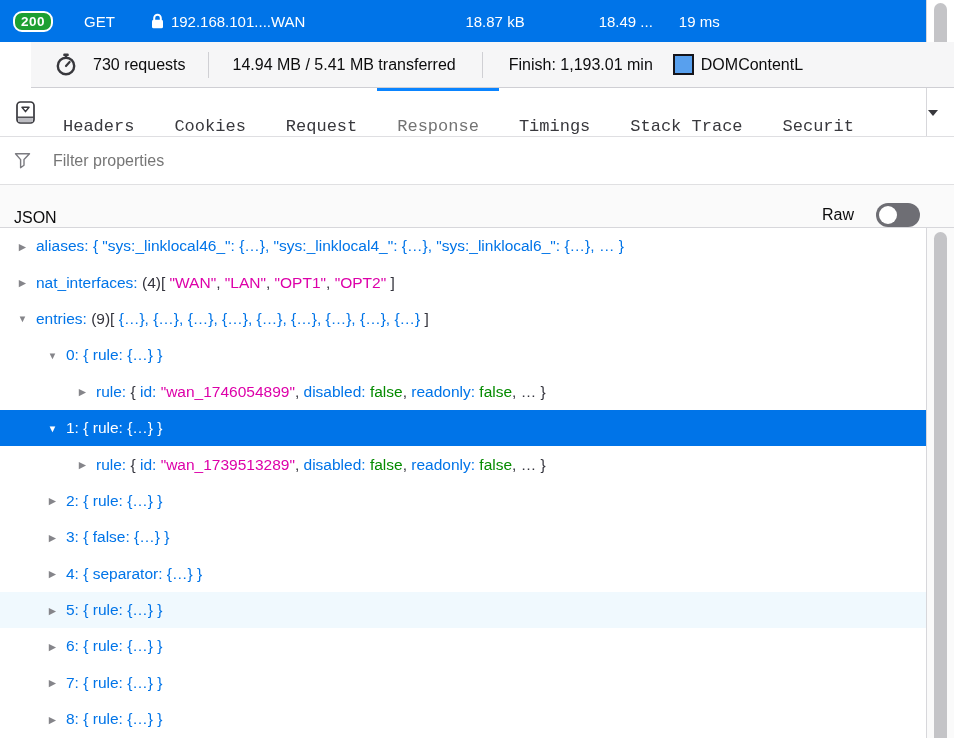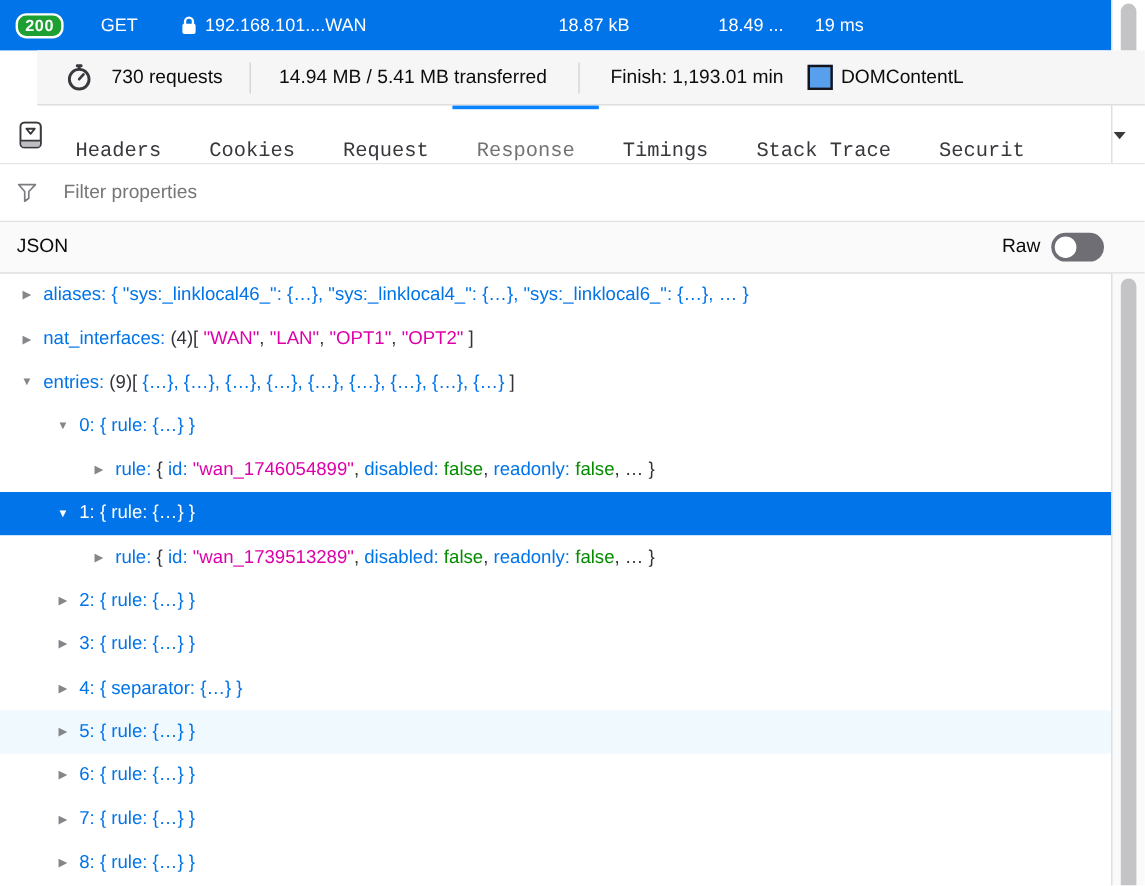--- a/index.html
+++ b/index.html
@@ -73,25 +73,25 @@
   }
   .funnel-icon{margin-left:14px;display:flex;flex:none;}
   .filter-input{
     border:none;outline:none;background:transparent;flex:1;margin-left:8px;
     font-family:"Liberation Sans",sans-serif;font-size:16px;color:#0c0c0d;
   }
   .filter-input::placeholder{color:#767676;opacity:1;}
   
   .json-header{
     position:absolute;top:185px;left:0;width:954px;height:43px;box-sizing:border-box;
-    background:#fafafa;border-bottom:1px solid #d7d7db;display:flex;align-items:center;
+    background:#fafafa;border-bottom:1px solid #d7d7db;display:flex;align-items:flex-end;
     font-size:16px;color:#0c0c0d;
   }
   .json-title{margin-left:14px;}
-  .raw-wrap{margin-left:auto;margin-right:34px;display:flex;align-items:center;}
+  .raw-wrap{margin-left:auto;margin-right:34px;display:flex;align-items:center;gap:13px;}
   .raw-label{margin-right:9px;}
   .raw-toggle{
     width:44px;height:24px;border-radius:12px;background:#6e6e74;position:relative;cursor:pointer;flex:none;
   }
   .raw-toggle .knob{position:absolute;left:3px;top:3px;width:18px;height:18px;border-radius:50%;background:#fff;}
   
   .json-tree{position:absolute;top:228px;left:0;width:926px;height:510px;overflow:hidden;}
   .tree-row{
     height:36.4px;display:flex;align-items:center;font-size:15.5px;white-space:pre;
     box-sizing:border-box;
@@ -210,21 +210,21 @@
 
 <div class="json-tree" id="json-tree">
     <div class="tree-row" style="padding-left: 16px;"><span class="arrow">▶</span><span class="seg-blue">aliases: </span><span class="seg-blue">{ "sys:_linklocal46_": {…}, "sys:_linklocal4_": {…}, "sys:_linklocal6_": {…}, … }</span></div>
     <div class="tree-row" style="padding-left: 16px;"><span class="arrow">▶</span><span class="seg-blue">nat_interfaces: </span><span class="seg-dark">(4)[ </span><span class="seg-pink">"WAN"</span><span class="seg-dark">, </span><span class="seg-pink">"LAN"</span><span class="seg-dark">, </span><span class="seg-pink">"OPT1"</span><span class="seg-dark">, </span><span class="seg-pink">"OPT2"</span><span class="seg-dark"> ]</span></div>
     <div class="tree-row" style="padding-left: 16px;"><span class="arrow">▼</span><span class="seg-blue">entries: </span><span class="seg-dark">(9)[ </span><span class="seg-blue">{…}, {…}, {…}, {…}, {…}, {…}, {…}, {…}, {…}</span><span class="seg-dark"> ]</span></div>
     <div class="tree-row" style="padding-left: 46px;"><span class="arrow">▼</span><span class="seg-blue">0: { rule: {…} }</span></div>
     <div class="tree-row" style="padding-left: 76px;"><span class="arrow">▶</span><span class="seg-blue">rule: </span><span class="seg-dark">{ </span><span class="seg-blue">id: </span><span class="seg-pink">"wan_1746054899"</span><span class="seg-dark">, </span><span class="seg-blue">disabled: </span><span class="seg-green">false</span><span class="seg-dark">, </span><span class="seg-blue">readonly: </span><span class="seg-green">false</span><span class="seg-dark">, … }</span></div>
     <div class="tree-row selected" style="padding-left: 46px;"><span class="arrow">▼</span><span class="seg-blue">1: { rule: {…} }</span></div>
     <div class="tree-row" style="padding-left: 76px;"><span class="arrow">▶</span><span class="seg-blue">rule: </span><span class="seg-dark">{ </span><span class="seg-blue">id: </span><span class="seg-pink">"wan_1739513289"</span><span class="seg-dark">, </span><span class="seg-blue">disabled: </span><span class="seg-green">false</span><span class="seg-dark">, </span><span class="seg-blue">readonly: </span><span class="seg-green">false</span><span class="seg-dark">, … }</span></div>
     <div class="tree-row" style="padding-left: 46px;"><span class="arrow">▶</span><span class="seg-blue">2: { rule: {…} }</span></div>
-    <div class="tree-row" style="padding-left: 46px;"><span class="arrow">▶</span><span class="seg-blue">3: { rule: {…} }</span></div>
+    <div class="tree-row" style="padding-left: 46px;"><span class="arrow">▶</span><span class="seg-blue">3: { false: {…} }</span></div>
     <div class="tree-row" style="padding-left: 46px;"><span class="arrow">▶</span><span class="seg-blue">4: { separator: {…} }</span></div>
     <div class="tree-row hover" style="padding-left: 46px;"><span class="arrow">▶</span><span class="seg-blue">5: { rule: {…} }</span></div>
     <div class="tree-row" style="padding-left: 46px;"><span class="arrow">▶</span><span class="seg-blue">6: { rule: {…} }</span></div>
     <div class="tree-row" style="padding-left: 46px;"><span class="arrow">▶</span><span class="seg-blue">7: { rule: {…} }</span></div>
     <div class="tree-row" style="padding-left: 46px;"><span class="arrow">▶</span><span class="seg-blue">8: { rule: {…} }</span></div>
   </div>
 <div class="tree-rail">
   <div class="thumb"></div>
 </div>
 

